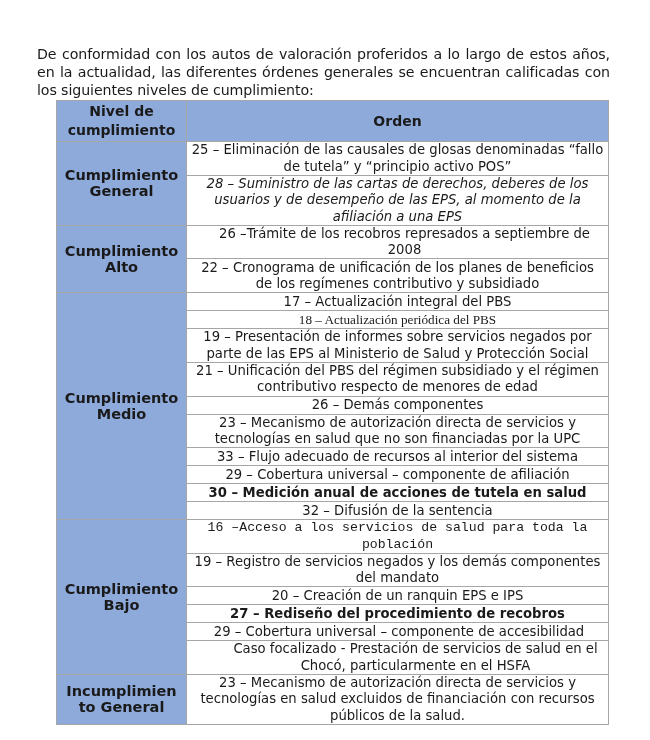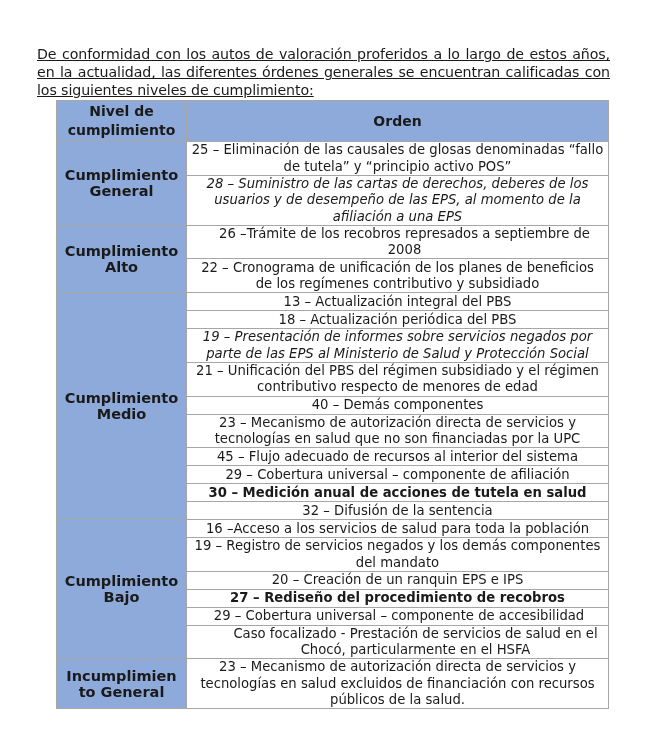--- a/index.html
+++ b/index.html
@@ -1,19 +1,19 @@
 <!DOCTYPE html>
 <html><head>
 <meta charset="utf-8">
 <style>
   html, body { margin: 0; padding: 0; background: #ffffff; }
   body { width: 650px; height: 740px; position: relative; overflow: hidden;
          font-family: "DejaVu Sans", sans-serif; color: #1a1a1a; }
   .intro { position: absolute; left: 37px; top: 31px; width: 573px;
-           font-size: 14.2px; line-height: 18px; text-align: justify; letter-spacing: -0.1px; text-decoration: underline; }
+           font-size: 14.2px; line-height: 18px; text-align: justify; letter-spacing: -0.1px; }
   table.levels { position: absolute; left: 56px; top: 100px; width: 553px;
                  border-collapse: collapse; font-size: 13.2px; }
   table.levels td, table.levels th { border: 1px solid #a6a6a6; padding: 0 4px; text-align: center;
                  line-height: 16.3px; }
   table.levels th { background: #8eaadb; font-weight: bold; font-size: 14px; line-height: 19px; height: 40px; }
   td.level { background: #8eaadb; font-weight: bold; font-size: 14.5px; line-height: 19px;
              width: 121px; vertical-align: middle; }
   td.order { background: #ffffff; }
 </style>
 </head>
@@ -38,52 +38,52 @@
       </tr>
       <tr>
         <td class="level" rowspan="2">Cumplimiento<br>Alto</td>
         <td class="order" style="height: 32px; padding-left: 18px;">26 –Trámite de los recobros represados a septiembre de 2008</td>
       </tr>
       <tr>
         <td class="order" style="height: 33px;">22 – Cronograma de unificación de los planes de beneficios de los regímenes contributivo y subsidiado</td>
       </tr>
       <tr>
         <td class="level" rowspan="10">Cumplimiento<br>Medio</td>
-        <td class="order" style="height: 17px;">13 – Actualización integral del PBS</td>
+        <td class="order" style="height: 17px;">17 – Actualización integral del PBS</td>
       </tr>
       <tr>
-        <td class="order" style="height: 17px;">18 – Actualización periódica del PBS</td>
+        <td class="order" style="height: 17px; font-family: Liberation Serif, serif;">18 – Actualización periódica del PBS</td>
       </tr>
       <tr>
-        <td class="order" style="height: 32px; font-style: italic;">19 – Presentación de informes sobre servicios negados por parte de las EPS al Ministerio de Salud y Protección Social</td>
+        <td class="order" style="height: 32px;">19 – Presentación de informes sobre servicios negados por parte de las EPS al Ministerio de Salud y Protección Social</td>
       </tr>
       <tr>
         <td class="order" style="height: 32px;">21 – Unificación del PBS del régimen subsidiado y el régimen contributivo respecto de menores de edad</td>
       </tr>
       <tr>
-        <td class="order" style="height: 17px;">40 – Demás componentes</td>
+        <td class="order" style="height: 17px;">26 – Demás componentes</td>
       </tr>
       <tr>
         <td class="order" style="height: 32px;">23 – Mecanismo de autorización directa de servicios y tecnologías en salud que no son financiadas por la UPC</td>
       </tr>
       <tr>
-        <td class="order" style="height: 17px;">45 – Flujo adecuado de recursos al interior del sistema</td>
+        <td class="order" style="height: 17px;">33 – Flujo adecuado de recursos al interior del sistema</td>
       </tr>
       <tr>
         <td class="order" style="height: 17px;">29 – Cobertura universal – componente de afiliación</td>
       </tr>
       <tr>
         <td class="order" style="height: 17px; font-weight: bold;">30 – Medición anual de acciones de tutela en salud</td>
       </tr>
       <tr>
         <td class="order" style="height: 17px;">32 – Difusión de la sentencia</td>
       </tr>
       <tr>
         <td class="level" rowspan="6">Cumplimiento<br>Bajo</td>
-        <td class="order" style="height: 17px;">16 –Acceso a los servicios de salud para toda la población</td>
+        <td class="order" style="height: 17px; font-family: Liberation Mono, monospace;">16 –Acceso a los servicios de salud para toda la población</td>
       </tr>
       <tr>
         <td class="order" style="height: 32px; margin-left: 15px;">19 – Registro de servicios negados y los demás componentes del mandato</td>
       </tr>
       <tr>
         <td class="order" style="height: 17px; margin-top: 24px;">20 – Creación de un ranquin EPS e IPS</td>
       </tr>
       <tr>
         <td class="order" style="height: 17px; font-weight: bold;">27 – Rediseño del procedimiento de recobros</td>
       </tr>

